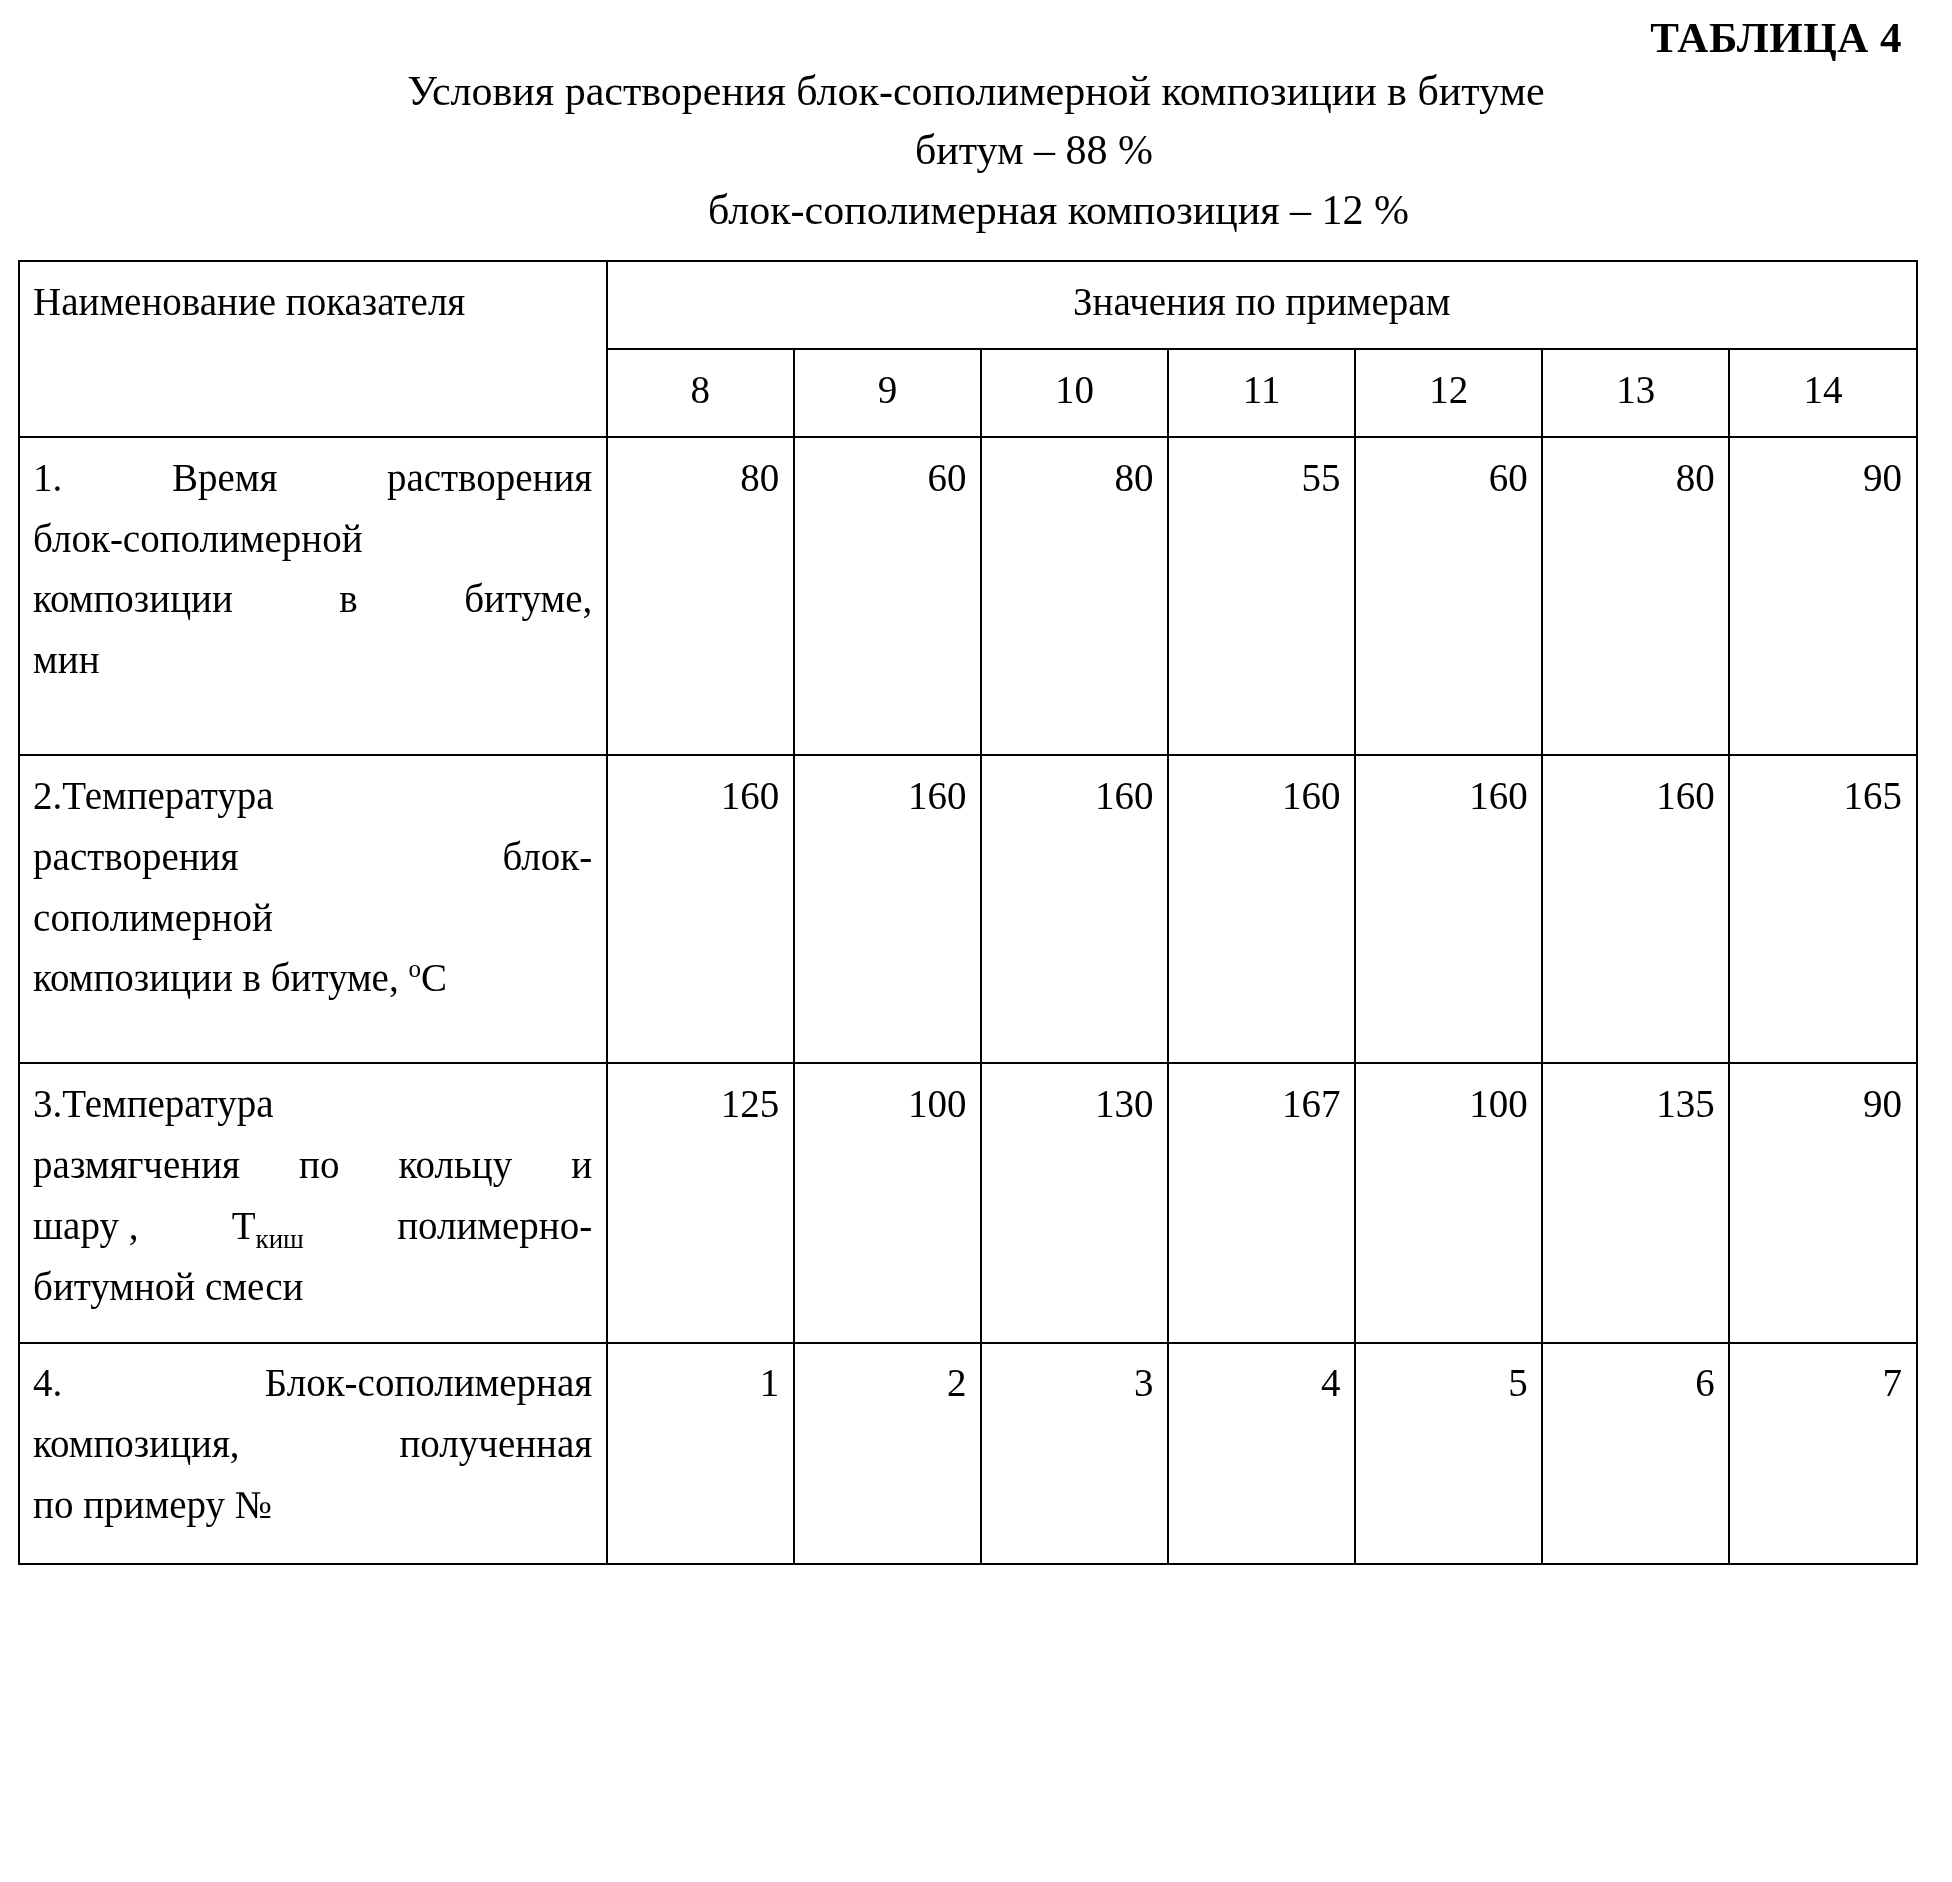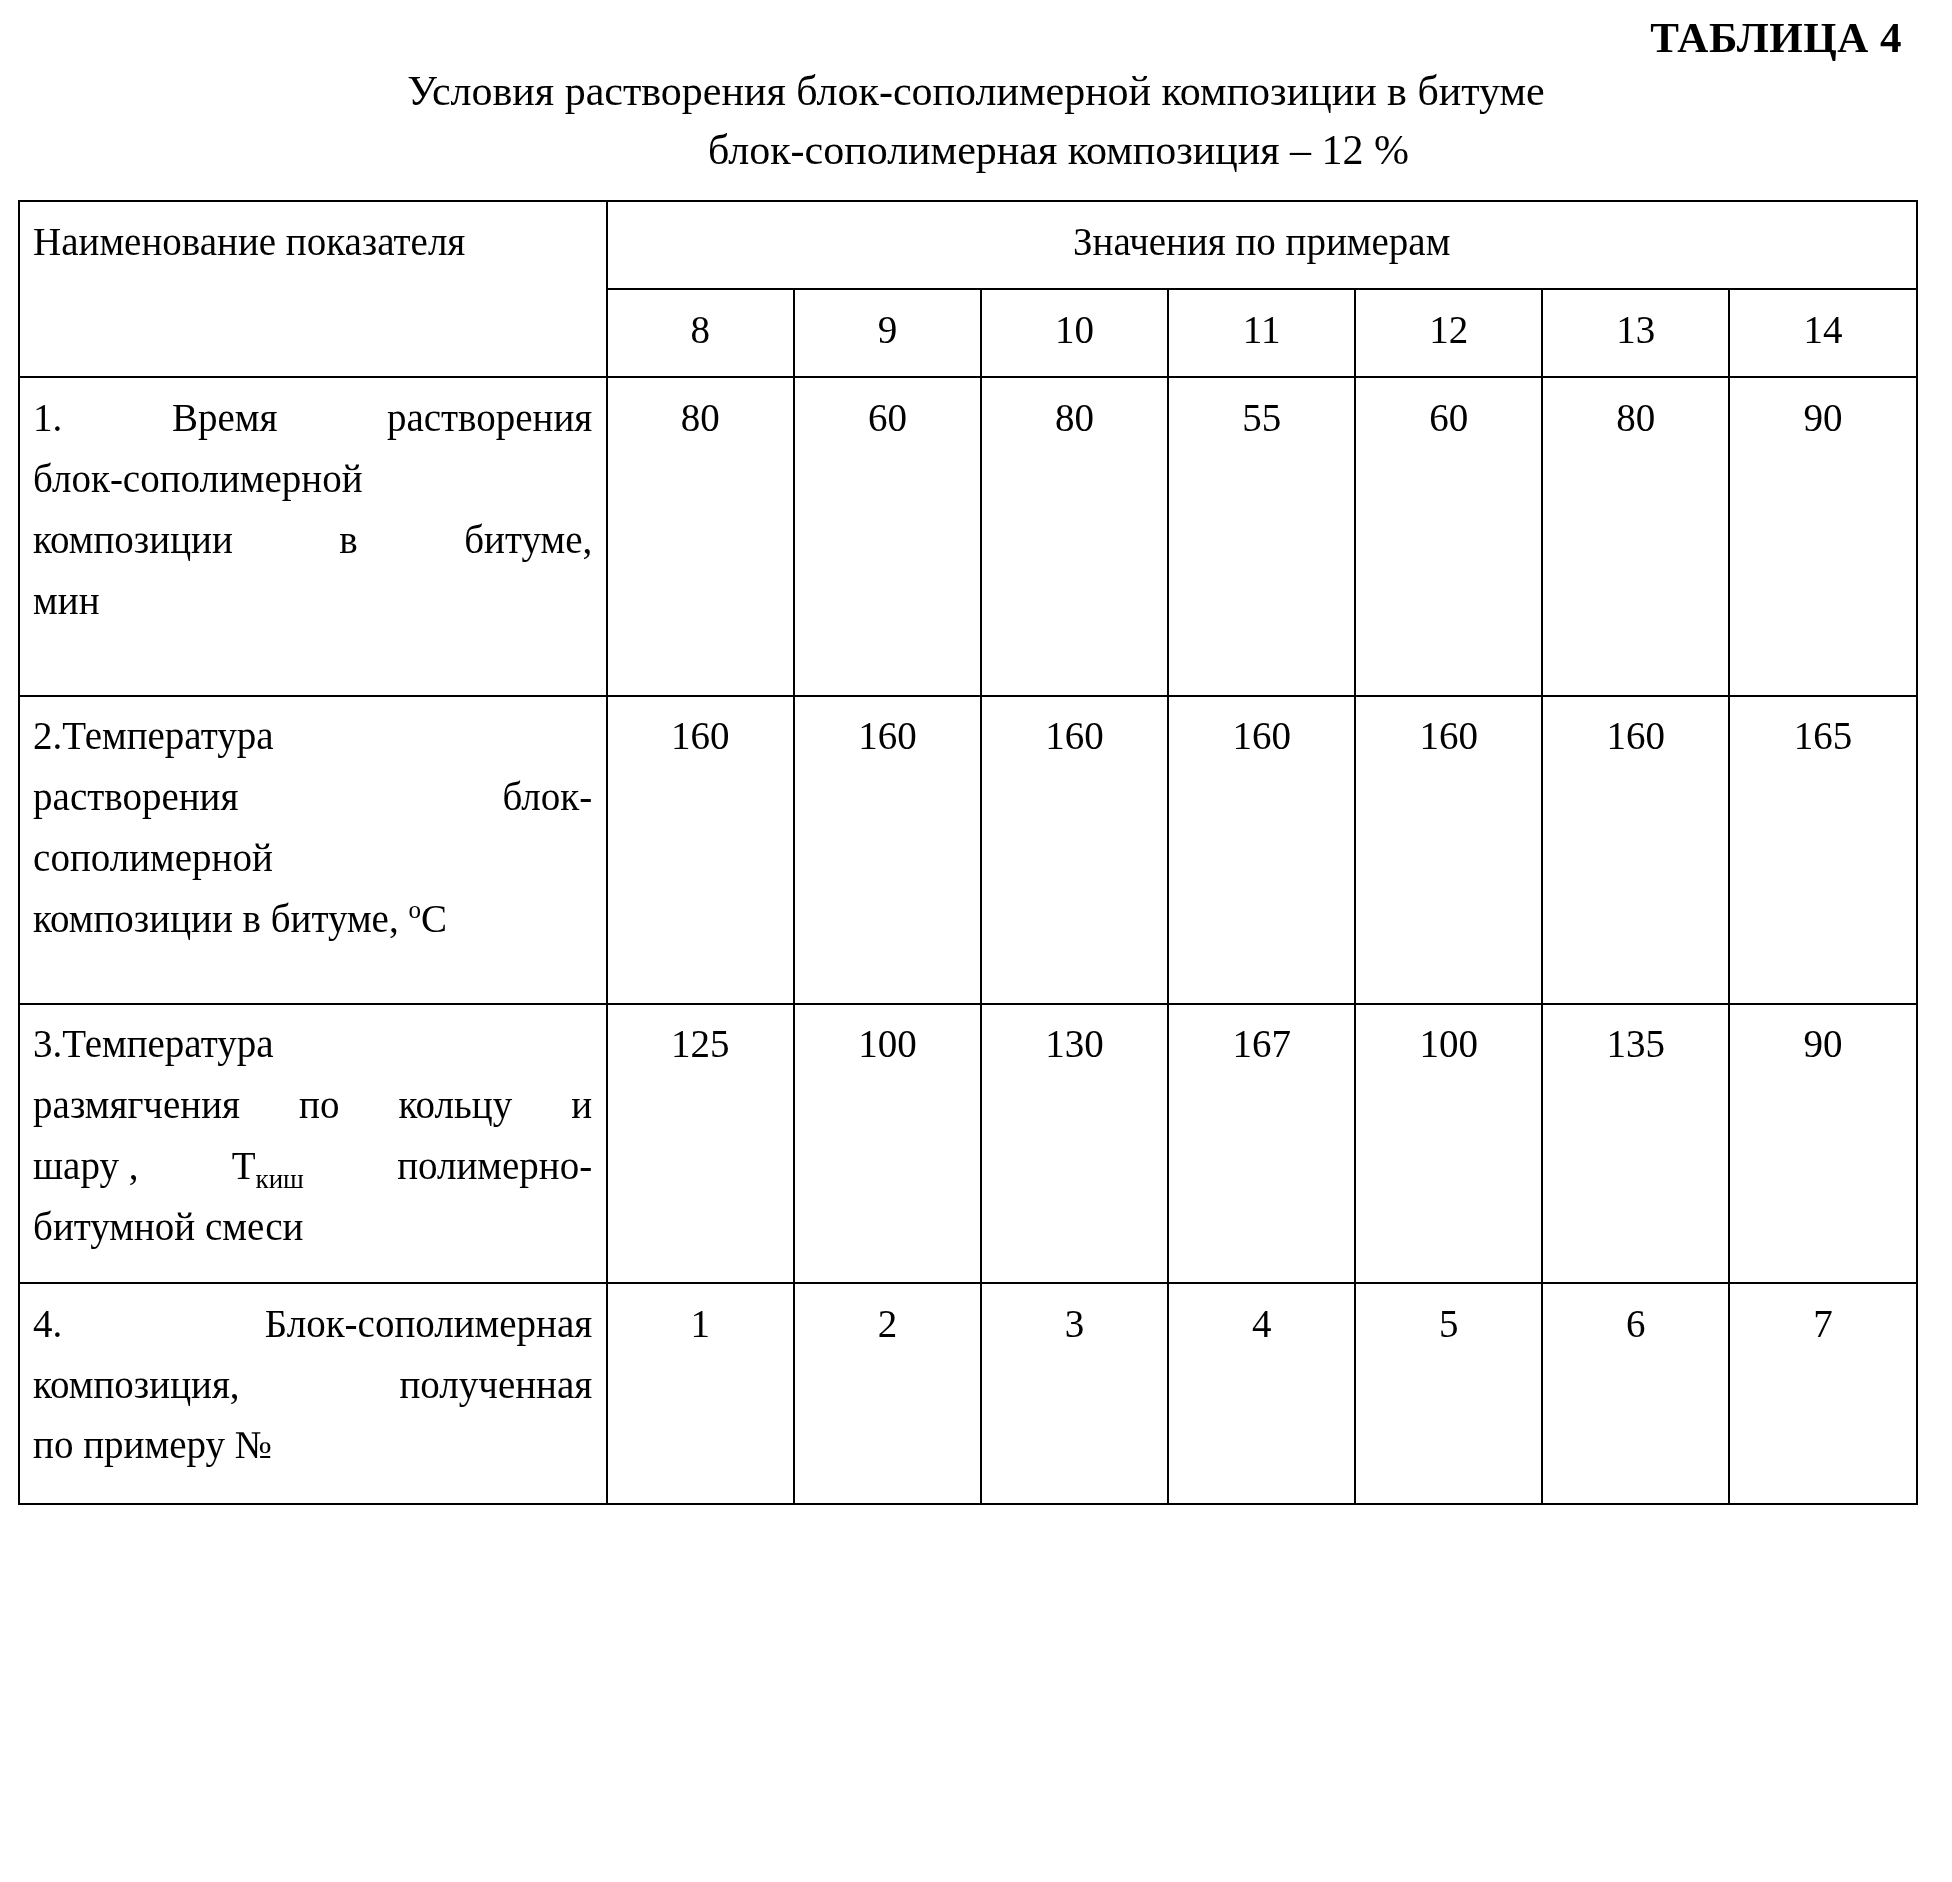--- a/index.html
+++ b/index.html
@@ -74,21 +74,21 @@
   .hdr-name {
     text-align: left;
     padding-top: 17.5px;
   }
   .ex-num {
     text-align: center;
     padding-top: 9.7px;
     padding-bottom: 21.3px;
   }
   td.val {
-    text-align: center;
+    text-align: right;
     padding-top: 11.6px;
   }
   .just {
     text-align: justify;
     text-justify: inter-word;
   }
   .just > span.line {
     display: block;
   }
   .just > span.spread {
@@ -115,20 +115,21 @@
 <body>
 
 <div class="page">
 
   <div class="table-number">ТАБЛИЦА 4</div>
 
   <div class="title-block">
     <div class="title-line-1">Условия растворения блок-сополимерной композиции в битуме</div>
   </div>
 
+  <div class="comp-line comp-line-1">битум – 88 %</div>
   <div class="comp-line comp-line-2">блок-сополимерная композиция – 12 %</div>
 
   <table class="main">
     <colgroup>
       <col class="col-name">
       <col class="col-val">
         <col class="col-val">
         <col class="col-val">
         <col class="col-val">
         <col class="col-val">

